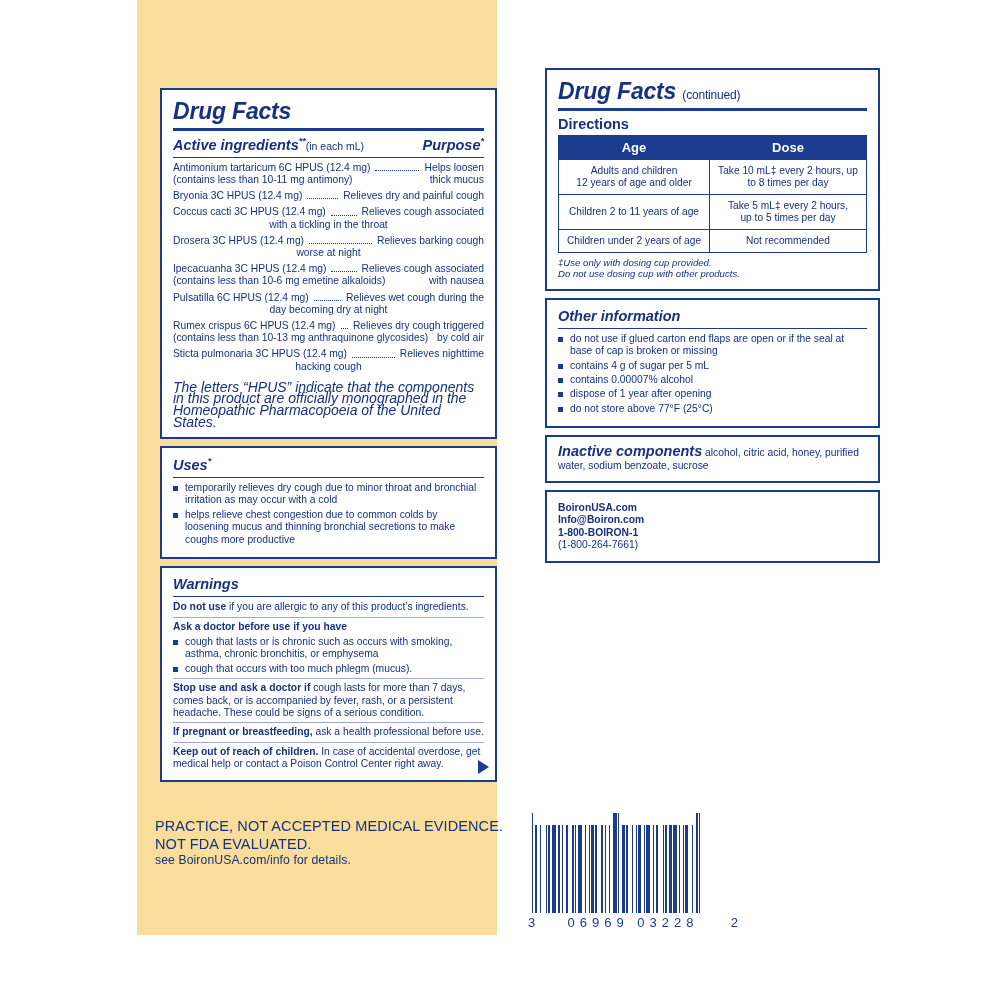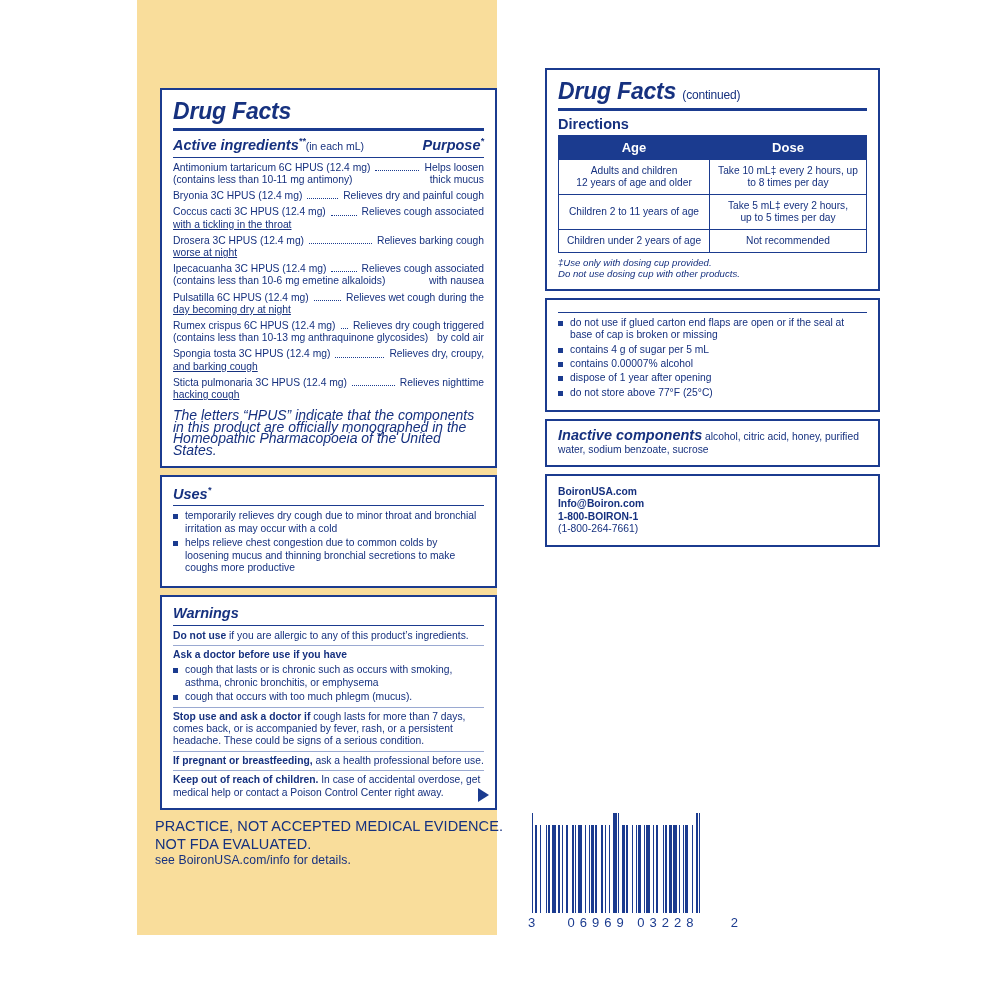--- a/index.html
+++ b/index.html
@@ -60,21 +60,21 @@
   .row-head .small{font-size:10.5px;font-weight:normal;font-style:normal;}
 
   .ing{
     font-size:10.3px;line-height:12.2px;margin:4px 0 0 0;
     position:relative;
   }
   .ing .line{display:flex;justify-content:space-between;gap:4px;}
   .ing .l{flex:0 1 auto;}
   .ing .dots{flex:1 1 auto;border-bottom:1px dotted #1b3b8f;margin:0 1px 3px 1px;}
   .ing .r{flex:0 0 auto;text-align:right;}
-  .ing .r2{text-align:left;display:block;text-decoration:underline;}
+  .ing .r2{text-align:center;display:block;}
   .ing .sub{display:flex;justify-content:space-between;}
 
   .note-it{
     font-size:14px;font-style:italic;line-height:11.6px;margin-top:9px;
   }
 
   ul.sq{list-style:none;margin:3px 0 0 0;padding:0;}
   ul.sq li{
     font-size:10.3px;line-height:12.4px;padding-left:12px;position:relative;
     margin-bottom:2px;
@@ -210,28 +210,20 @@
             <span class="l">Rumex crispus 6C HPUS (12.4 mg)</span>
             <span class="dots"></span>
             <span class="r">Relieves dry cough triggered</span>
           </div>
         <div class="sub">
             <span>(contains less than 10-13 mg anthraquinone glycosides)</span>
             <span>by cold air</span>
           </div>
       </div>
 
-      <div class="ing">
-        <div class="line">
-            <span class="l">Spongia tosta 3C HPUS (12.4 mg)</span>
-            <span class="dots"></span>
-            <span class="r">Relieves dry, croupy,</span>
-          </div>
-        <span class="r2">and barking cough</span>
-      </div>
 
       <div class="ing">
         <div class="line">
             <span class="l">Sticta pulmonaria 3C HPUS (12.4 mg)</span>
             <span class="dots"></span>
             <span class="r">Relieves nighttime</span>
           </div>
         <span class="r2">hacking cough</span>
       </div>
 
@@ -302,20 +294,21 @@
           <td style="white-space:pre-line">Children under 2 years of age</td>
           <td style="white-space:pre-line">Not recommended</td>
         </tr>
       </tbody>
         </table>
       <div class="dirnote">‡Use only with dosing cup provided.</div>
       <div class="dirnote" style="margin-top:0">Do not use dosing cup with other products.</div>
     </div>
 
     <div class="box">
+      <h2>Other information</h2>
       <div class="rule-thin"></div>
       <ul class="sq">
         <li>do not use if glued carton end flaps are open or if the seal at base of cap is broken or missing</li>
         <li>contains 4 g of sugar per 5 mL</li>
         <li>contains 0.00007% alcohol</li>
         <li>dispose of 1 year after opening</li>
         <li>do not store above 77°F (25°C)</li>
       </ul>
     </div>
 

